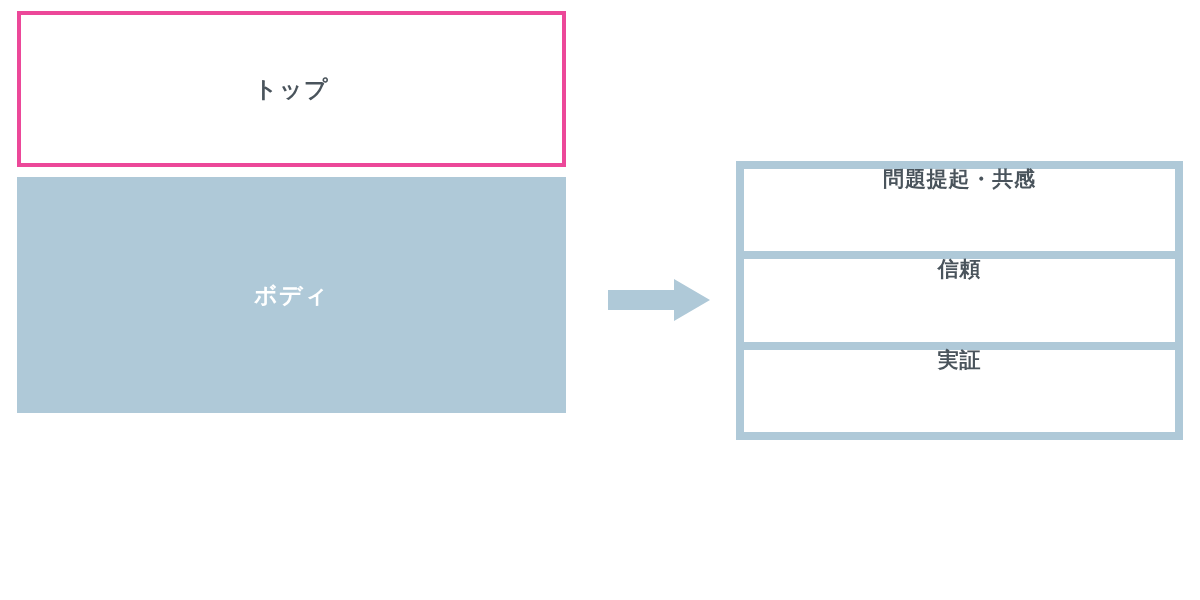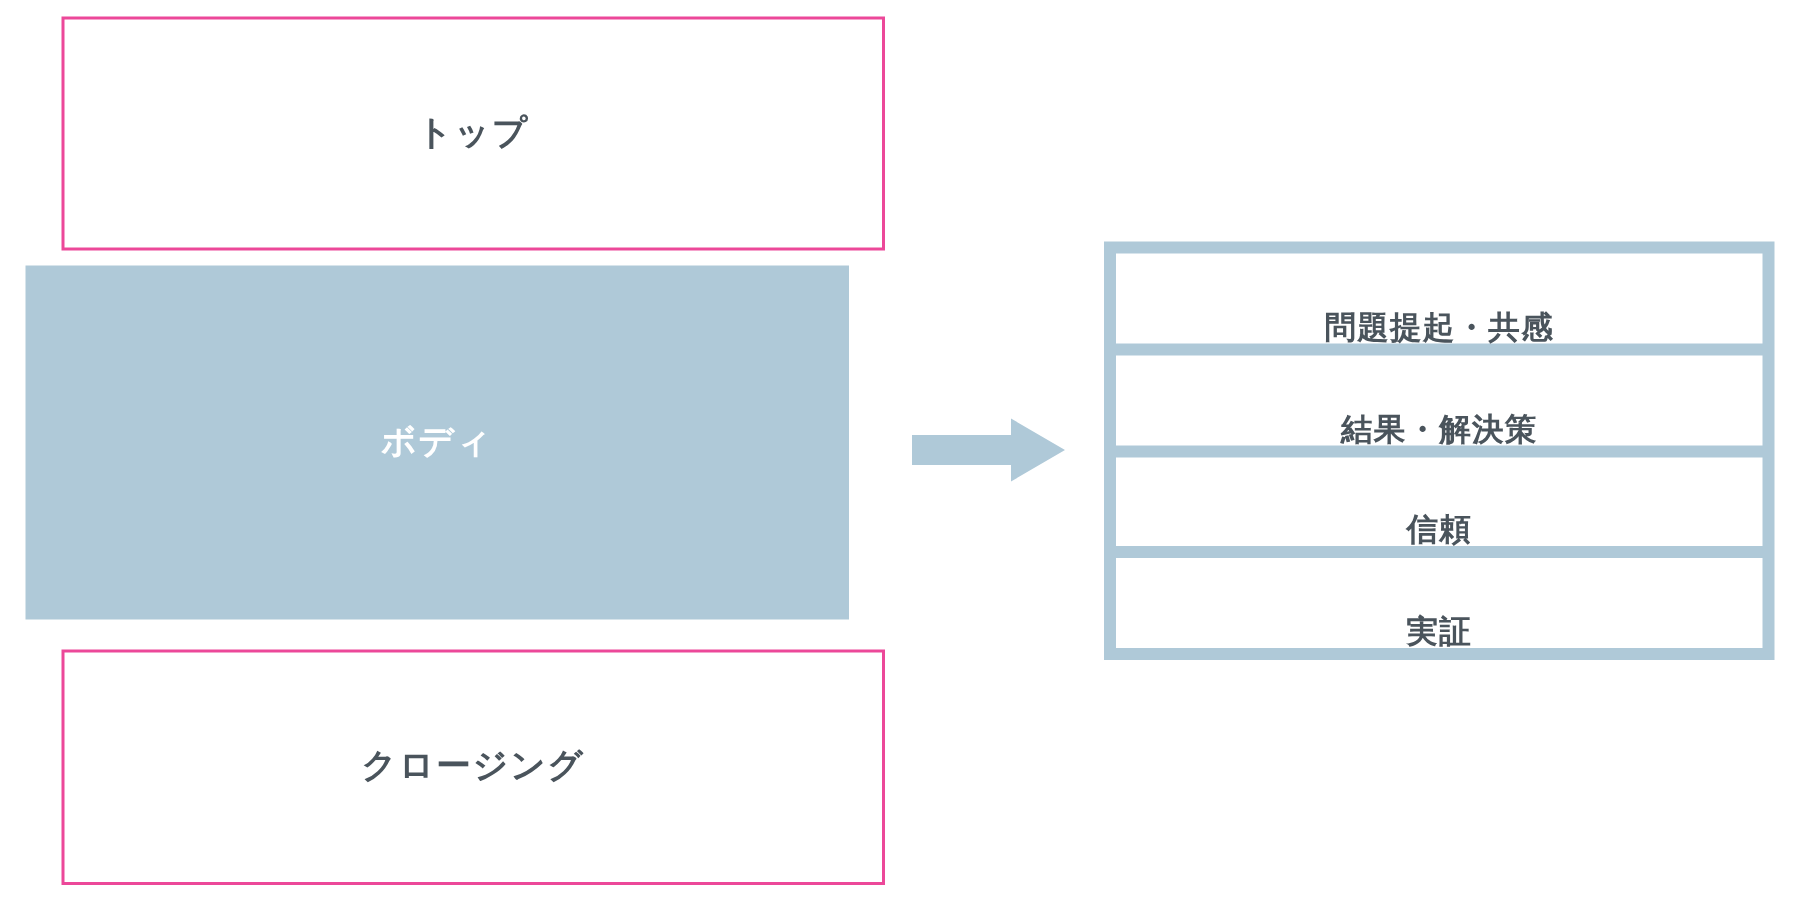--- a/index.html
+++ b/index.html
@@ -36,23 +36,22 @@
     position: absolute;
     left: 0;
     width: 549px;
     box-sizing: border-box;
     display: flex;
     align-items: center;
     justify-content: center;
   }
 
   .stage-box.outline {
-    border: 2px solid #ec4899;
+    border: 4px solid #ec4899;
     background: #ffffff;
-    margin-left: 24px;
   }
 
   .stage-box.filled {
     background: #AFC9D8;
     border: none;
   }
 
   .stage-label {
     font-size: 23px;
     font-weight: bold;
@@ -92,21 +91,21 @@
     padding: 8px;
     display: flex;
     flex-direction: column;
     gap: 8px;
   }
 
   .sub-box {
     flex: 1 1 0;
     background: #ffffff;
     display: flex;
-    align-items: flex-end;
+    align-items: flex-start;
     justify-content: center;
   }
 
   .sub-label {
     font-size: 21px;
     font-weight: bold;
     letter-spacing: 0.04em;
     line-height: 1;
     color: #4A545C;
     white-space: nowrap;
@@ -120,41 +119,35 @@
   <div class="left-col">
 
     <div id="box-top" class="stage-box outline">
       <span class="stage-label">トップ</span>
     </div>
 
     <div id="box-body" class="stage-box filled">
       <span class="stage-label">ボディ</span>
     </div>
 
-    <div id="box-close" class="stage-box outline">
-      <span class="stage-label">クロージング</span>
-    </div>
 
   </div>
 
   <div class="arrow-wrap">
     <svg width="102" height="48" viewBox="0 0 102 48" aria-hidden="true">
       <polygon points="0,14 66,14 66,3 102,24 66,45 66,34 0,34" fill="#AFC9D8"></polygon>
     </svg>
   </div>
 
   <div class="right-panel">
 
     <div class="sub-box">
       <span class="sub-label">問題提起・共感</span>
     </div>
 
-    <div class="sub-box">
-      <span class="sub-label">結果・解決策</span>
-    </div>
 
     <div class="sub-box">
       <span class="sub-label">信頼</span>
     </div>
 
     <div class="sub-box">
       <span class="sub-label">実証</span>
     </div>
 
 

